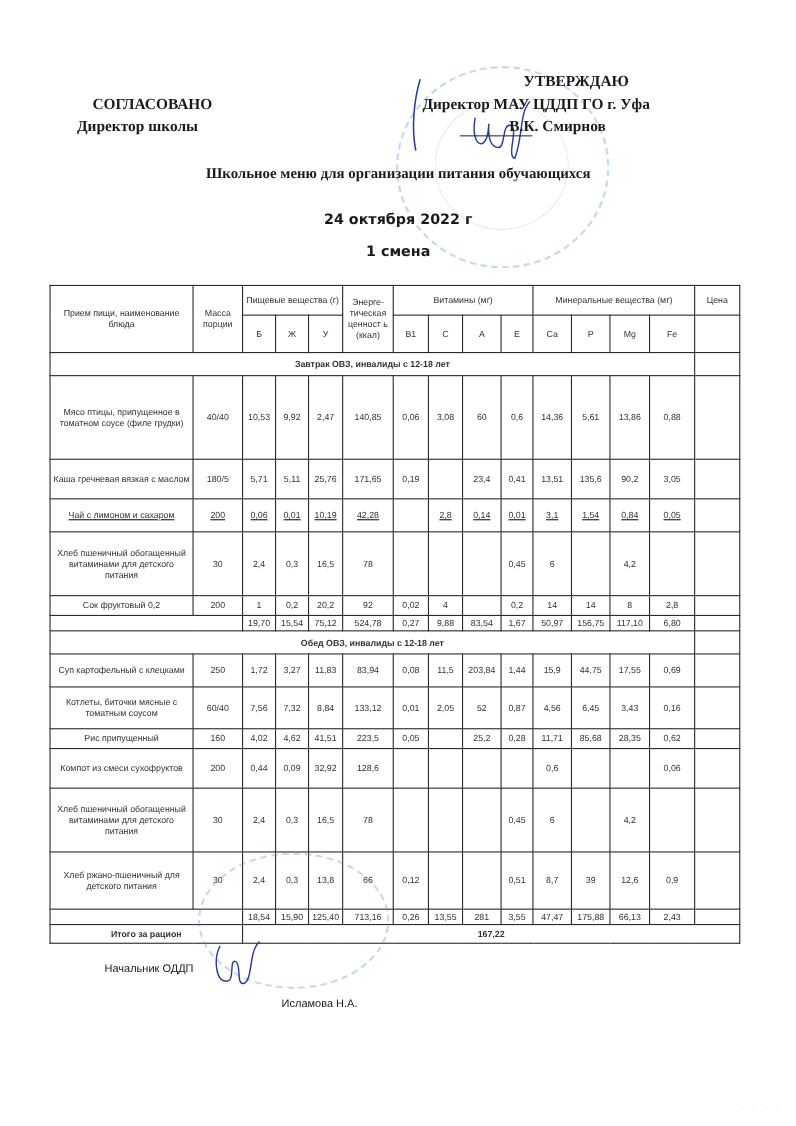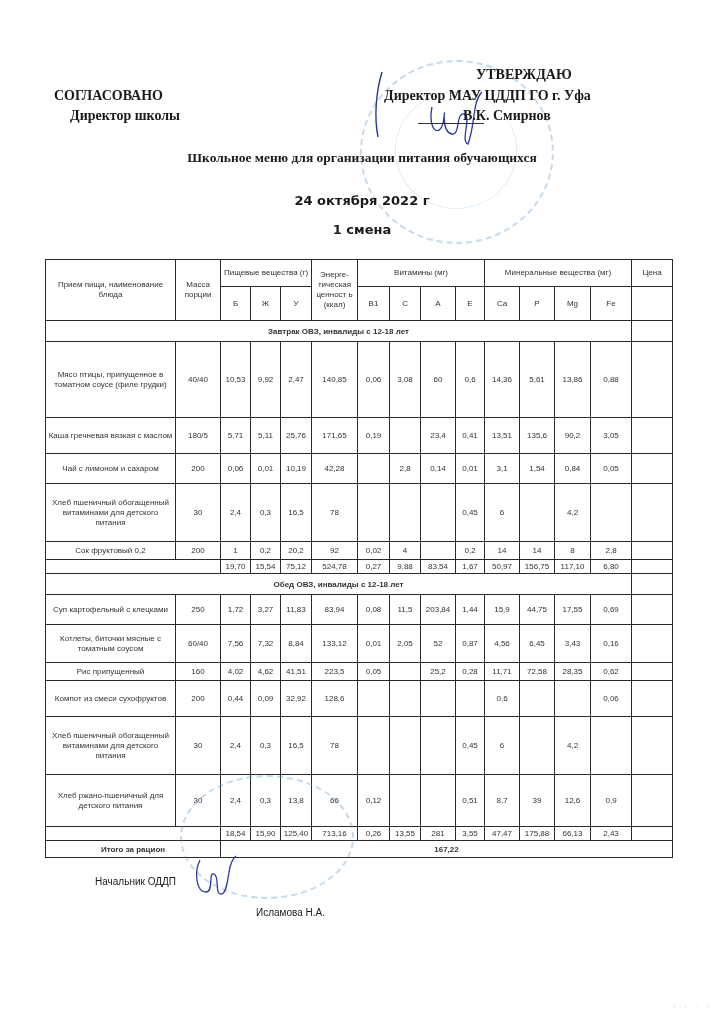--- a/index.html
+++ b/index.html
@@ -1,19 +1,19 @@
 <!DOCTYPE html>
 <html><head>
 <meta charset="utf-8">
 <style>
   html, body { margin: 0; padding: 0; background: #ffffff; }
   body { width: 724px; height: 1024px; position: relative; overflow: hidden; font-family: "Liberation Sans", sans-serif; color: #1a1a1a; }
   .serif { font-family: "Liberation Serif", serif; font-weight: bold; }
   .abs { position: absolute; }
-  #agreed-title { left: 54px; top: 88px; font-size: 14px; }
+  #agreed-title { left: 84px; top: 88px; font-size: 14px; }
   #agreed-sub { left: 70px; top: 108px; font-size: 14px; }
   #approve-title { left: 476px; top: 67px; font-size: 14px; }
   #approve-sub { left: 384px; top: 88px; font-size: 14px; }
   #approve-name { left: 463px; top: 108px; font-size: 14px; }
   #approve-line { left: 418px; top: 123px; width: 66px; border-top: 1px solid #333; }
   #doc-title { left: 0; width: 724px; top: 150px; text-align: center; font-size: 13.5px; }
   #doc-date { left: 0; width: 724px; top: 193px; text-align: center; font-size: 13px; font-weight: bold; font-family: "DejaVu Sans", sans-serif; }
   #doc-shift { left: 0; width: 724px; top: 222px; text-align: center; font-size: 13px; font-weight: bold; font-family: "DejaVu Sans", sans-serif; }
 
   .stamp { border-radius: 50%; border: 2px solid rgba(90,150,200,0.35); }
@@ -135,21 +135,21 @@
         <td class="num">0,19</td>
         <td class="num"></td>
         <td class="num">23,4</td>
         <td class="num">0,41</td>
         <td class="num">13,51</td>
         <td class="num">135,6</td>
         <td class="num">90,2</td>
         <td class="num">3,05</td>
         <td></td>
       </tr>
-      <tr style="height: 30px;">
+      <tr style="height: 30px; text-decoration: underline;">
         <td class="name">Чай с лимоном и сахаром</td>
         <td class="mass">200</td>
         <td class="num">0,06</td>
         <td class="num">0,01</td>
         <td class="num">10,19</td>
         <td class="num">42,28</td>
         <td class="num"></td>
         <td class="num">2,8</td>
         <td class="num">0,14</td>
         <td class="num">0,01</td>
@@ -252,21 +252,21 @@
         <td class="mass">160</td>
         <td class="num">4,02</td>
         <td class="num">4,62</td>
         <td class="num">41,51</td>
         <td class="num">223,5</td>
         <td class="num">0,05</td>
         <td class="num"></td>
         <td class="num">25,2</td>
         <td class="num">0,28</td>
         <td class="num">11,71</td>
-        <td class="num">72,58</td>
+        <td class="num">85,68</td>
         <td class="num">28,35</td>
         <td class="num">0,62</td>
         <td></td>
       </tr>
       <tr style="height: 36px;">
         <td class="name">Компот из смеси сухофруктов</td>
         <td class="mass">200</td>
         <td class="num">0,44</td>
         <td class="num">0,09</td>
         <td class="num">32,92</td>

